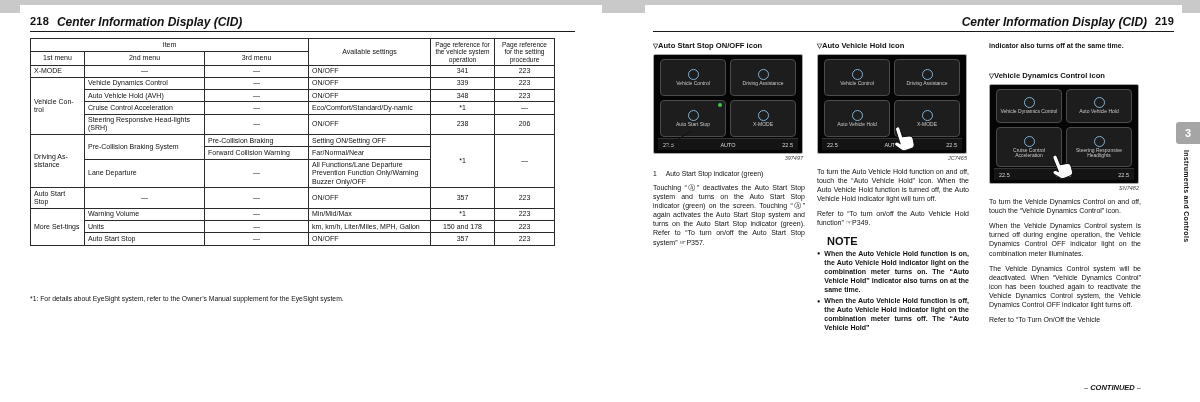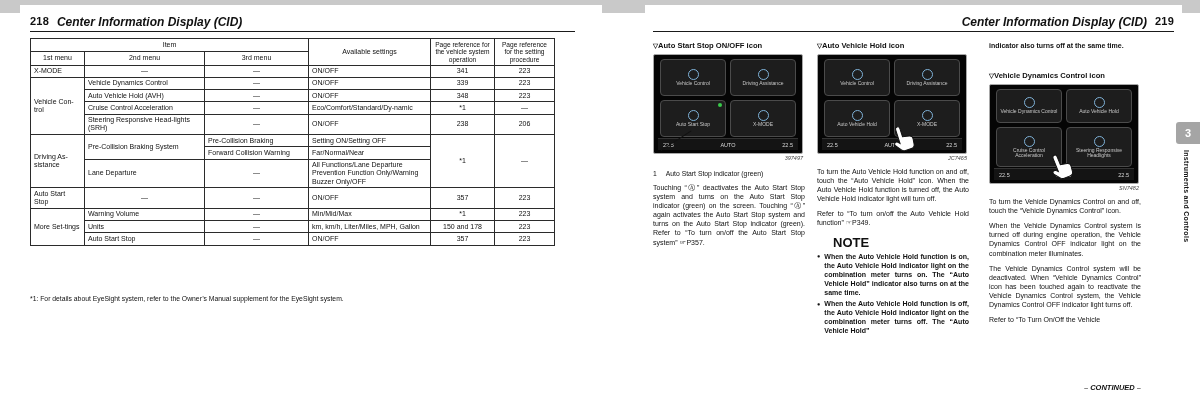--- a/index.html
+++ b/index.html
@@ -33,21 +33,21 @@
   
   .footnote{position:absolute;left:10px;top:290px;font-size:6.8px;}
 
   
   .rcol{position:absolute;top:36px;width:152px;}
   .rc1{left:8px;} .rc2{left:172px;} .rc3{left:344px;}
   .sec-h{display:flex;align-items:baseline;gap:0;font-size:7.6px;font-weight:bold;margin:0 0 4px 0;}
   .tri{font-size:6.5px;transform:translateY(-.5px);}
   .para{font-size:7px;line-height:1.3;text-align:justify;margin:6px 0 0 0;}
   .bold-para{font-weight:bold;}
-  .note-h{font-size:13px;font-weight:bold;margin:7px 0 1px 16px;}
+  .note-h{font-size:11px;font-weight:bold;margin:7px 0 1px 10px;}
   .bullet{display:flex;gap:4px;font-size:7px;font-weight:bold;line-height:1.3;text-align:justify;margin-top:2px;}
   .bullet .bdot{font-size:5.5px;padding-top:1.5px;}
   .cont{position:absolute;left:344px;top:378px;width:152px;text-align:right;
         font-size:7.5px;font-weight:bold;font-style:italic;}
 
   
   .screen-fig{position:relative;margin-top:2px;}
   .screen{position:relative;width:150px;height:100px;background:#050505;border:1px solid #a8a8a8;
           border-radius:2px;padding:4px 6px 16px 6px;box-sizing:border-box;}
   .tiles{display:grid;grid-template-columns:1fr 1fr;gap:4px;height:100%;}

